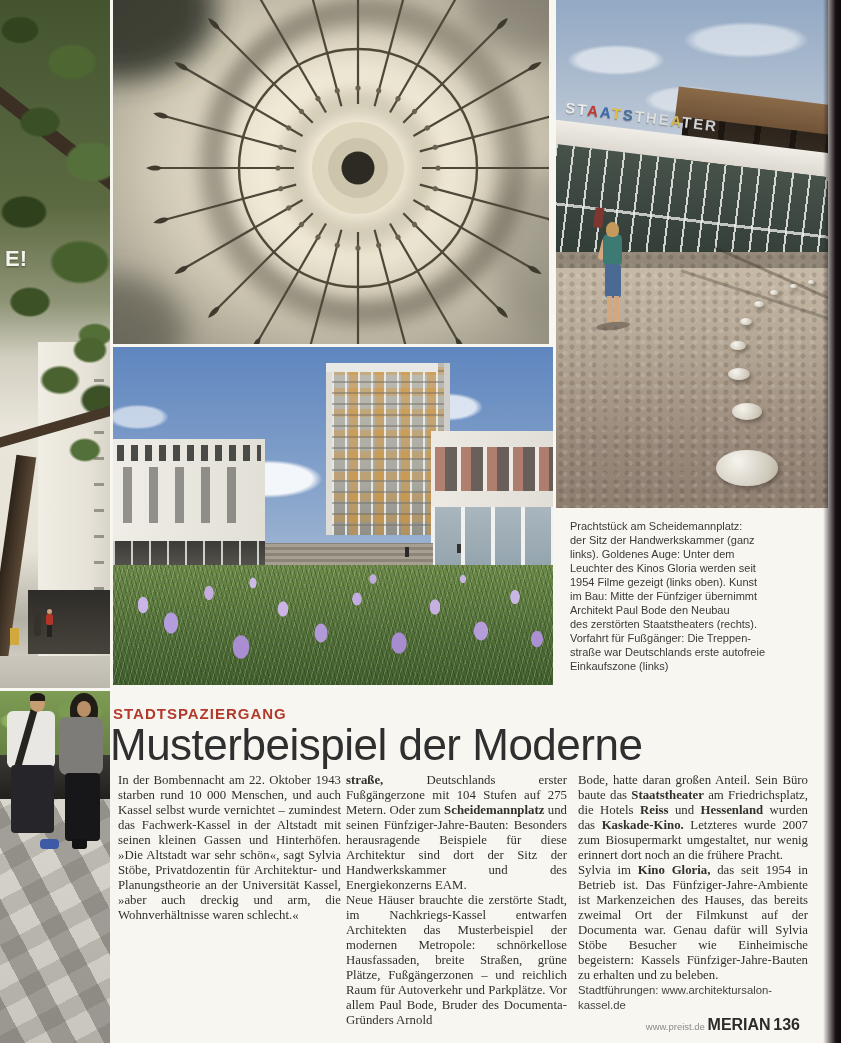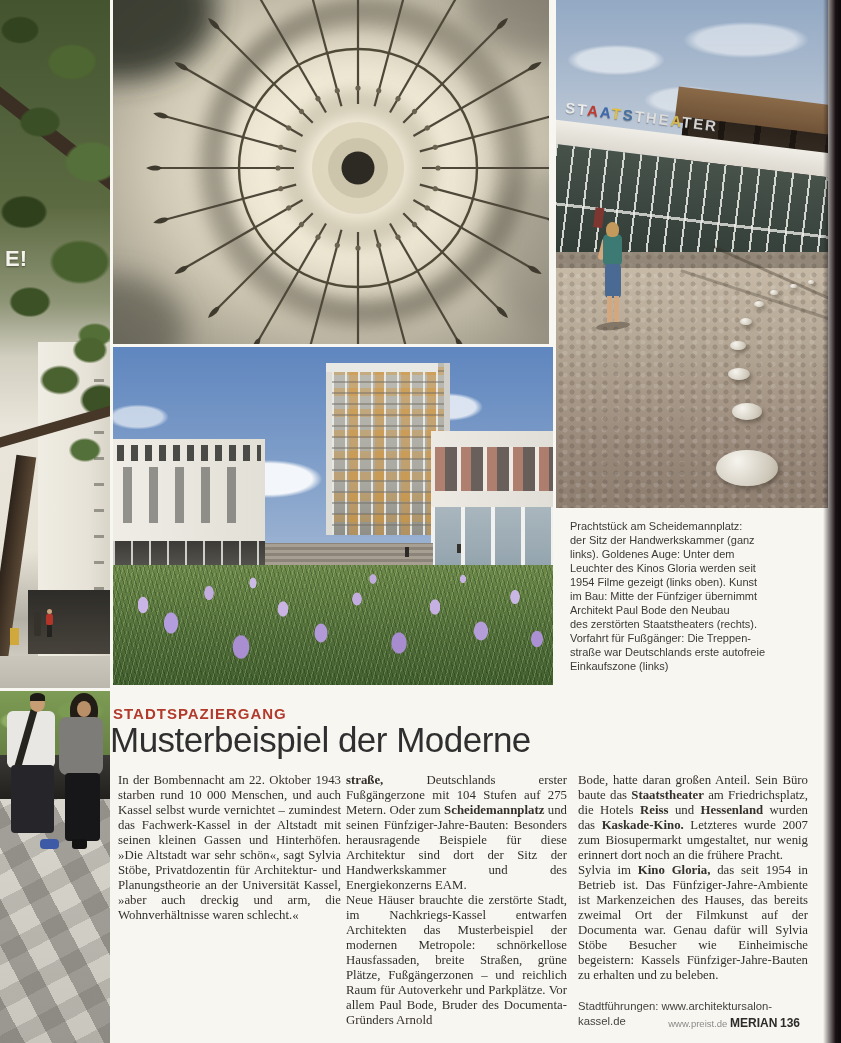--- a/index.html
+++ b/index.html
@@ -184,35 +184,35 @@
     border-radius:50%;transform:rotate(-6deg);}
 
   
   .caption{left:570px;top:519px;width:252px;font-family:"Liberation Sans",sans-serif;
     font-size:11px;line-height:14px;color:#3b3a36;white-space:pre-line;}
 
   
   .kicker{left:113px;top:705px;font-family:"Liberation Sans",sans-serif;font-weight:bold;
     font-size:15px;letter-spacing:1px;color:#b23a2c;}
   .headline{left:110px;top:720px;margin:0;font-family:"Liberation Sans",sans-serif;
-    font-weight:400;font-size:35px;letter-spacing:-.5px;color:#2f2f2f;position:absolute;}
+    font-weight:400;font-size:44px;letter-spacing:-.5px;color:#2f2f2f;position:absolute;}
   .col{position:absolute;top:773px;font-size:12.8px;line-height:15px;color:#33302c;
     text-align:justify;}
   .col p{margin:0;}
   .col1{left:118px;width:223px;}
   .col2{left:346px;width:221px;}
   .col3{left:578px;width:230px;}
   .col b{font-weight:bold;}
   .sans-run{font-family:"Liberation Sans",sans-serif;font-size:11.3px;color:#45433f;}
-  .col p.sansline{margin-top:16px;text-align:left;}
+  .col p.sansline{margin-top:0;text-align:left;}
 
   
   .footer{position:absolute;right:41px;top:1016px;font-family:"Liberation Sans",sans-serif;
     color:#8b8b88;font-size:9.5px;}
-  .footer .f-brand,.footer .f-page{font-weight:bold;font-size:12px;color:#2b2b29;}
+  .footer .f-brand,.footer .f-page{font-weight:bold;font-size:16px;color:#2b2b29;}
 
   
   .page-edge{position:absolute;right:0;top:0;width:18px;height:1043px;z-index:50;
     background:linear-gradient(90deg,rgba(26,18,20,0) 0%,rgba(26,18,20,.45) 30%,#191114 70%,#0c080a 100%);}
 </style>
 </head>
 <body>
 
 <div class="page">
 

